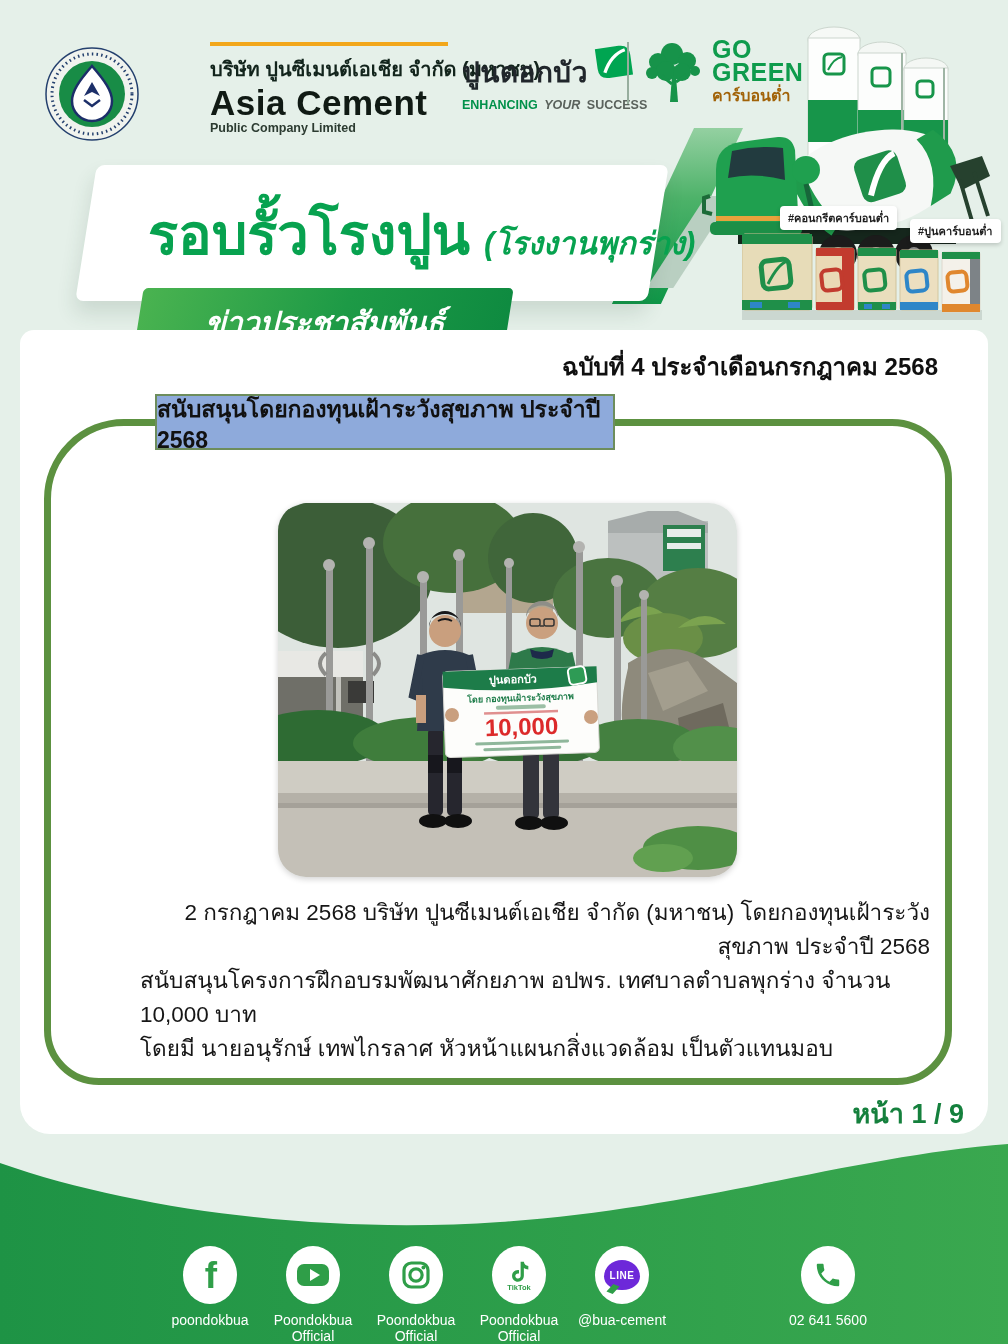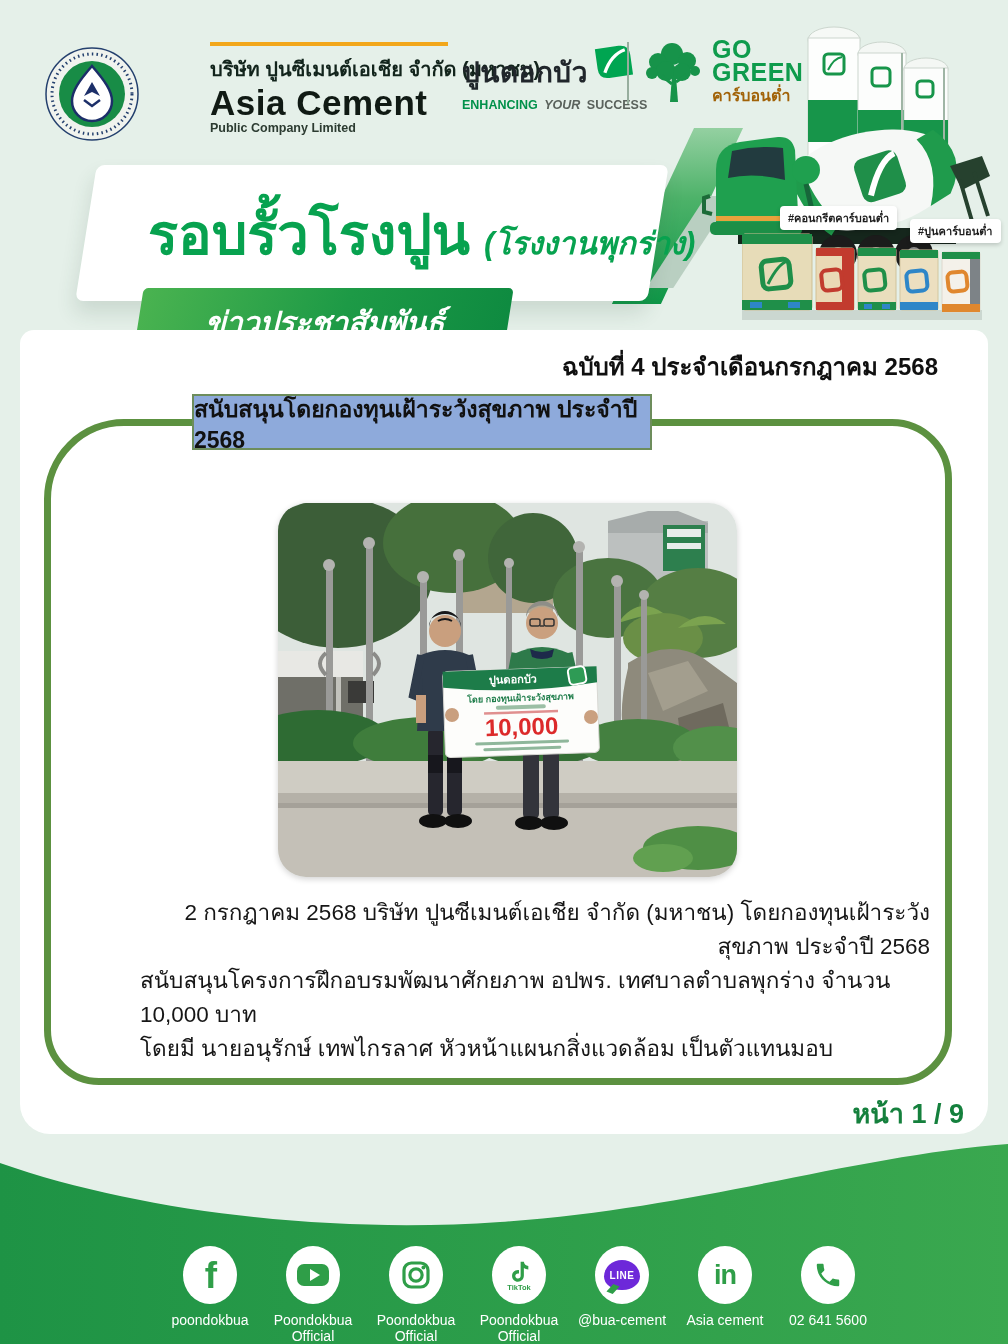--- a/index.html
+++ b/index.html
@@ -53,21 +53,21 @@
   .pill2{left:910px;top:219px;}
   .bags-wrap{position:absolute;left:742px;top:230px;}
 
   
   .white-card{position:absolute;left:20px;top:330px;width:968px;height:804px;background:#ffffff;
     border-radius:14px 14px 30px 30px;}
   .issue-line{position:absolute;right:70px;top:347px;font-size:24px;font-weight:bold;color:#101010;}
   .green-box{position:absolute;left:44px;top:419px;width:894px;height:652px;
     border:7px solid #5c9140;border-radius:80px 60px 55px 55px;}
   .title-box{position:absolute;left:155px;top:394px;width:456px;height:52px;background:#8eaadb;
-    border:2px solid #6d8d5c;display:flex;align-items:center;justify-content:center;margin-left:37px;}
+    border:2px solid #6d8d5c;display:flex;align-items:center;justify-content:center;}
   .title-box span{font-size:23px;font-weight:bold;color:#111111;}
 
   .photo{position:absolute;left:278px;top:503px;width:459px;height:374px;border-radius:28px;
     overflow:hidden;box-shadow:0 2px 6px rgba(0,0,0,.18);}
 
   .body-text{position:absolute;left:140px;top:896px;width:790px;font-size:22.5px;line-height:34px;color:#161616;}
   .body-text .indent{padding-left:38px;text-align:right;}
   .page-num{position:absolute;right:44px;top:1092px;font-size:27px;font-weight:bold;color:#15803d;}
 
   
@@ -479,26 +479,20 @@
 
   <div class="f-item" style="left:562px;">
     <div class="f-circle">
       <div class="line-bubble">
           <span class="line-word">LINE</span>
         </div>
     </div>
     <div class="f-label">@bua-cement</div>
   </div>
 
-  <div class="f-item" style="left:665px;">
-    <div class="f-circle">
-      <span class="glyph-in">in</span>
-    </div>
-    <div class="f-label">Asia cement</div>
-  </div>
 
   <div class="f-item" style="left:768px;">
     <div class="f-circle">
       <svg width="30" height="30" viewBox="0 0 24 24">
         <path d="M6.62 10.79c1.44 2.83 3.76 5.14 6.59 6.59l2.2-2.2c.27-.27.67-.36 1.02-.24 1.12.37 2.33.57 3.57.57.55 0 1 .45 1 1V20c0 .55-.45 1-1 1-9.39 0-17-7.61-17-17 0-.55.45-1 1-1h3.5c.55 0 1 .45 1 1 0 1.25.2 2.45.57 3.57.11.35.03.74-.25 1.02l-2.2 2.2z" fill="#2f9e48"></path>
       </svg>
     </div>
     <div class="f-label">02 641 5600</div>
   </div>
 

